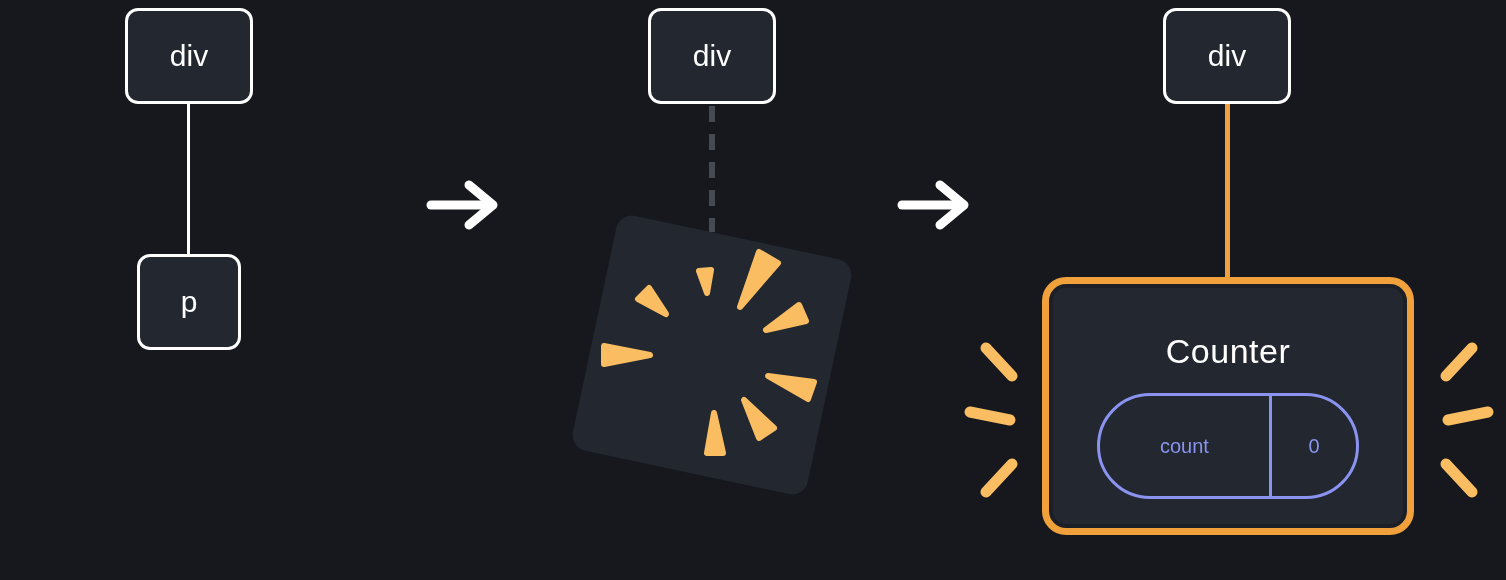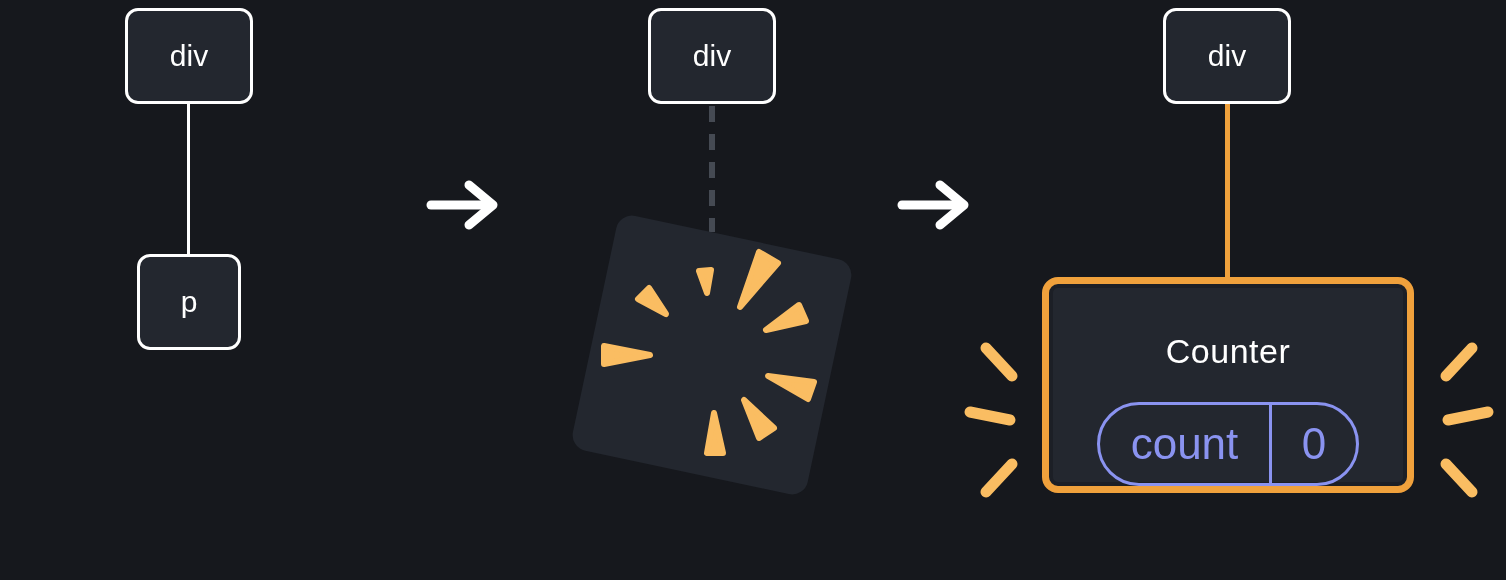--- a/index.html
+++ b/index.html
@@ -38,41 +38,41 @@
   .edge-orange{position:absolute;width:5px;background:var(--orange);}
   .arrow-svg{position:absolute;width:76px;height:56px;}
   .arrow-stroke{stroke:var(--node-border);stroke-width:9;stroke-linecap:round;stroke-linejoin:round;fill:none;}
   .boom-svg{position:absolute;left:552px;top:195px;width:320px;height:320px;}
   .boom-square{fill:var(--node-fill);}
   .spark{stroke:var(--spark-orange);fill:var(--spark-orange);stroke-width:6;stroke-linejoin:round;}
   .spark-line{stroke:var(--spark-orange);stroke-width:11;stroke-linecap:round;}
   .sparkle-svg{position:absolute;width:64px;height:170px;}
   .counter-card{
     position:absolute;
-    left:1042px;top:277px;width:372px;height:216px;
+    left:1042px;top:277px;width:372px;height:258px;
     background:var(--node-fill);
     border:7px solid var(--orange);
-    border-radius:16px;
+    border-radius:24px;
     box-shadow:inset 0 0 0 4px rgba(0,0,0,.18);
     display:flex;flex-direction:column;align-items:center;
   }
   .counter-title{
     margin-top:48px;
     color:var(--text);
     font-size:34px;
     letter-spacing:.5px;
   }
   .props-pill{
-    margin-top:31px;
+    margin-top:22px;
     width:262px;height:106px;
     border:3px solid var(--purple);
     border-radius:60px;
     display:flex;
     color:var(--purple);
-    font-size:44px;
+    font-size:20px;
     overflow:hidden;
   }
   .pill-left{flex:0 0 66%;display:flex;align-items:center;justify-content:center;}
   .pill-right{flex:1;display:flex;align-items:center;justify-content:center;border-left:3px solid var(--purple);}
 </style>
 </head>
 <body>
 
 <div class="canvas">
 

